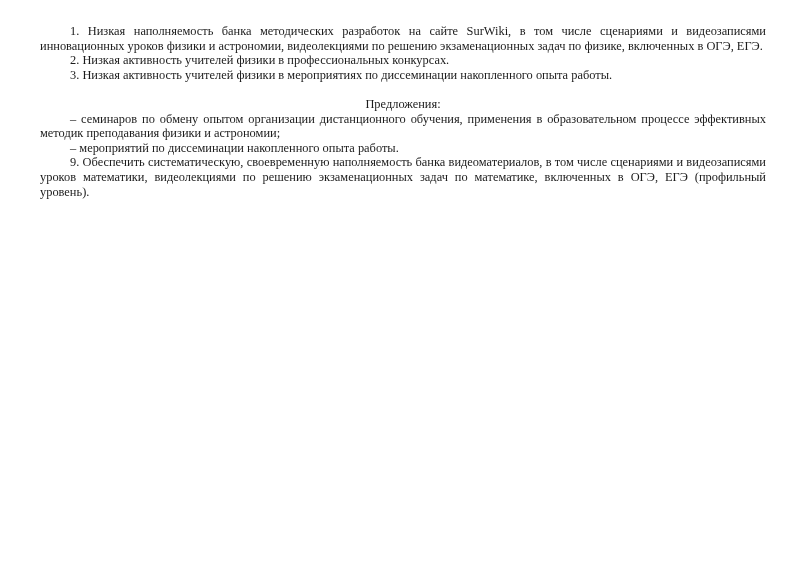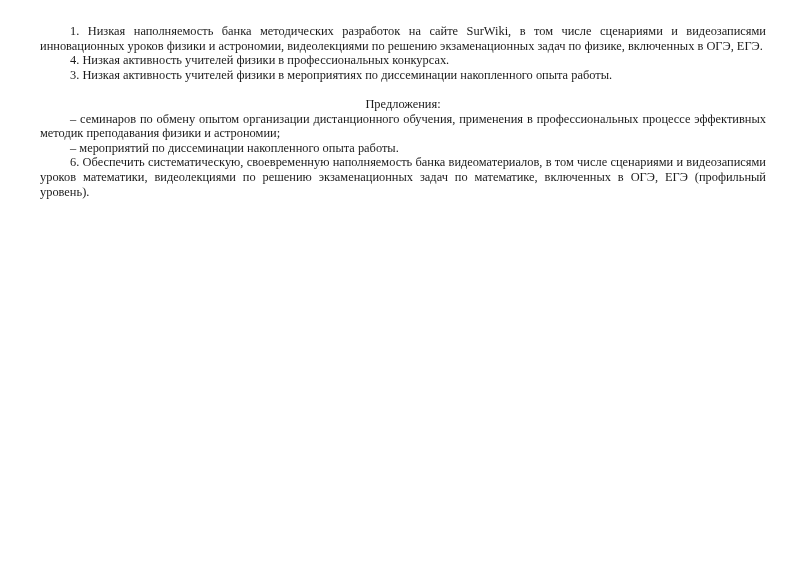--- a/index.html
+++ b/index.html
@@ -55,32 +55,32 @@
   
 </style>
 </head>
 <body>
 
 <div class="page">
   <div class="doc-body">
 
     <p class="para">1. Низкая наполняемость банка методических разработок на сайте SurWiki, в том числе сценариями и видеозаписями инновационных уроков физики и астрономии, видеолекциями по решению экзаменационных задач по физике, включенных в ОГЭ, ЕГЭ.</p>
 
-    <p class="para">4. Низкая активность учителей физики в профессиональных конкурсах.</p>
+    <p class="para">2. Низкая активность учителей физики в профессиональных конкурсах.</p>
 
     <p class="para">3. Низкая активность учителей физики в мероприятиях по диссеминации накопленного опыта работы.</p>
 
     <div class="spacer-line"></div>
 
     <p class="heading-center">Предложения:</p>
 
 
 
 
-    <p class="para-dash">– семинаров по обмену опытом организации дистанционного обучения, применения в профессиональных процессе эффективных методик преподавания физики и астрономии;</p>
+    <p class="para-dash">– семинаров по обмену опытом организации дистанционного обучения, применения в образовательном процессе эффективных методик преподавания физики и астрономии;</p>
 
     <p class="para-dash">– мероприятий по диссеминации накопленного опыта работы.</p>
 
 
-    <p class="para">6. Обеспечить систематическую, своевременную наполняемость банка видеоматериалов, в том числе сценариями и видеозаписями уроков математики, видеолекциями по решению экзаменационных задач по математике, включенных в ОГЭ, ЕГЭ (профильный уровень).</p>
+    <p class="para">9. Обеспечить систематическую, своевременную наполняемость банка видеоматериалов, в том числе сценариями и видеозаписями уроков математики, видеолекциями по решению экзаменационных задач по математике, включенных в ОГЭ, ЕГЭ (профильный уровень).</p>
 
   </div>
 </div>
 
 </body></html>

